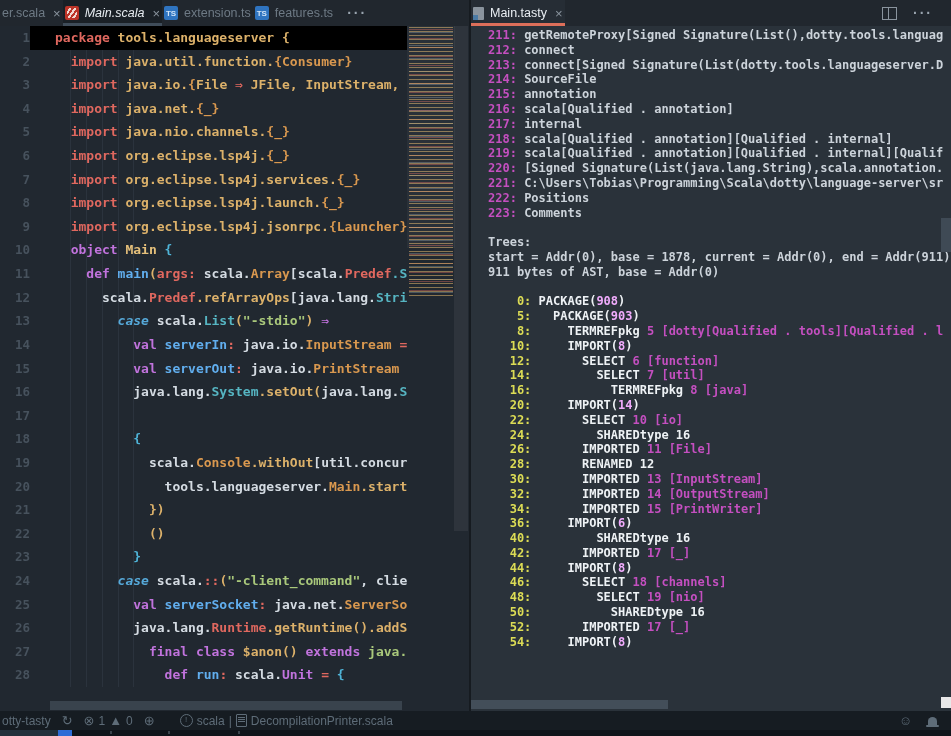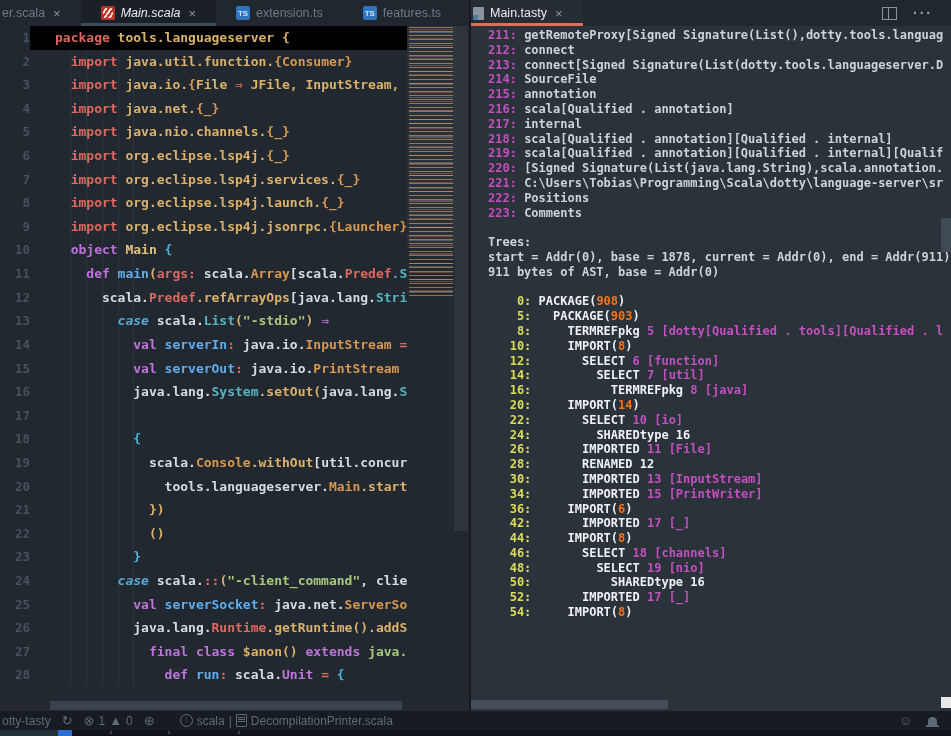--- a/index.html
+++ b/index.html
@@ -5,21 +5,21 @@
   html,body{margin:0;padding:0;background:#10151a;}
   body{width:951px;height:736px;overflow:hidden;font-family:"Liberation Sans",sans-serif;-webkit-font-smoothing:antialiased;}
   .window{width:951px;height:736px;display:flex;flex-direction:column;background:#232a31;}
   .main{display:flex;flex:0 0 711px;height:711px;}
   
   .pane{display:flex;flex-direction:column;}
   .pane-left{width:469px;border-right:2px solid #161b20;}
   .pane-right{width:480px;}
   
   .tabbar{height:26px;display:flex;align-items:stretch;background:#21272e;flex:0 0 26px;font-size:12.5px;color:#6e7a85;}
-  .tab{display:flex;align-items:center;gap:6px;padding:0 20px;position:relative;cursor:pointer;white-space:nowrap;}
+  .tab{display:flex;align-items:center;gap:6px;padding:0 2px;position:relative;cursor:pointer;white-space:nowrap;}
   .tab:first-child{padding-left:2px;}
   .tab.active-left{background:#1a2026;color:#e8edf2;}
   .tab.active-left::after{content:"";position:absolute;left:0;right:0;bottom:0;height:3px;background:#3f4c59;}
   .tab.active-right{background:#262d35;color:#e9eef3;}
   .tab.active-right::after{content:"";position:absolute;left:0;right:0;bottom:0;height:3px;background:#dd6f5a;}
   .tab-label{pointer-events:none;}
   .ital{font-style:italic;}
   .tab-close{color:#8a949e;font-size:13px;margin-left:2px;}
   .more-dots{display:flex;align-items:center;padding:0 12px;color:#9aa5af;font-size:14px;letter-spacing:2px;font-weight:bold;}
   .tab-spacer{flex:1;}
@@ -54,21 +54,21 @@
   .rrow{height:14.8px;line-height:14.8px;font-size:12px;padding-left:17px;white-space:pre;}
   .vscroll-right{position:absolute;top:192px;right:0;width:10px;height:34px;background:#3f4a55;z-index:4;}
   .hscroll-right{position:absolute;bottom:2px;left:0;width:197px;height:9px;background:#434e59;z-index:4;}
   .white-box{position:absolute;top:671px;right:0;width:10px;height:11px;background:#e8e8e8;z-index:5;}
   
   .tk-red{color:#e0685f}.tk-gold{color:#dcb16a}.tk-orange{color:#d9984f}.tk-purple{color:#c173dd}
   .tk-blue{color:#61aeee}.tk-cyan{color:#56b5c2}.tk-green{color:#a9c87b}.tk-teal{color:#4fb4d8}
   .tk-plain{color:#d4dbe2}.tk-goldb{color:#e5c07b}.tk-case{color:#56a9d9;font-style:italic}
   
   .rp-ln{color:#c44fc0}.rp-txt{color:#ccd3da}.rp-addr{color:#dcdc55}.rp-tag{color:#eef2f5}
-  .rp-num{color:#c44fc0}.rp-cnum{color:#f97316}.rp-plain{color:#eef2f5}
+  .rp-num{color:#c44fc0}.rp-cnum{color:#f0abfc}.rp-plain{color:#eef2f5}
   
   .statusbar{height:19px;flex:0 0 19px;background:#161c22;display:flex;align-items:center;color:#5e6c78;font-size:12px;}
   .sb-left{display:flex;align-items:center;gap:11px;padding-left:2px;}
   .sb-right{margin-left:auto;display:flex;align-items:center;gap:16px;padding-right:14px;}
   .sb-item{display:flex;align-items:center;gap:4px;cursor:pointer;}
   .sb-ico{font-size:13px;line-height:13px;}
   .info-circ{width:11px;height:11px;border:1px solid #5e6c78;border-radius:50%;font-size:8px;line-height:10px;text-align:center;}
   .file-ico{width:9px;height:11px;border:1px solid #5e6c78;border-radius:1px;position:relative;}
   .file-ico::after{content:"";position:absolute;left:1px;right:1px;top:2px;height:1px;background:#5e6c78;box-shadow:0 2px 0 #5e6c78,0 4px 0 #5e6c78;}
   .bell{width:9px;height:8px;background:#5e6c78;border-radius:50% 50% 0 0;position:relative;margin-top:1px;}
@@ -193,22 +193,24 @@
             <div class="rrow"><span class="rp-addr">   10:</span><span class="rp-tag">     IMPORT</span><span class="rp-plain">(</span><span class="rp-cnum">8</span><span class="rp-plain">)</span></div>
             <div class="rrow"><span class="rp-addr">   12:</span><span class="rp-tag">       SELECT</span><span class="rp-num"> 6 [function]</span></div>
             <div class="rrow"><span class="rp-addr">   14:</span><span class="rp-tag">         SELECT</span><span class="rp-num"> 7 [util]</span></div>
             <div class="rrow"><span class="rp-addr">   16:</span><span class="rp-tag">           TERMREFpkg</span><span class="rp-num"> 8 [java]</span></div>
             <div class="rrow"><span class="rp-addr">   20:</span><span class="rp-tag">     IMPORT</span><span class="rp-plain">(</span><span class="rp-cnum">14</span><span class="rp-plain">)</span></div>
             <div class="rrow"><span class="rp-addr">   22:</span><span class="rp-tag">       SELECT</span><span class="rp-num"> 10 [io]</span></div>
             <div class="rrow"><span class="rp-addr">   24:</span><span class="rp-tag">         SHAREDtype 16</span></div>
             <div class="rrow"><span class="rp-addr">   26:</span><span class="rp-tag">       IMPORTED</span><span class="rp-num"> 11 [File]</span></div>
             <div class="rrow"><span class="rp-addr">   28:</span><span class="rp-tag">       RENAMED 12</span></div>
             <div class="rrow"><span class="rp-addr">   30:</span><span class="rp-tag">       IMPORTED</span><span class="rp-num"> 13 [InputStream]</span></div>
+            <div class="rrow"><span class="rp-addr">   32:</span><span class="rp-tag">       IMPORTED</span><span class="rp-num"> 14 [OutputStream]</span></div>
             <div class="rrow"><span class="rp-addr">   34:</span><span class="rp-tag">       IMPORTED</span><span class="rp-num"> 15 [PrintWriter]</span></div>
             <div class="rrow"><span class="rp-addr">   36:</span><span class="rp-tag">     IMPORT</span><span class="rp-plain">(</span><span class="rp-cnum">6</span><span class="rp-plain">)</span></div>
+            <div class="rrow"><span class="rp-addr">   40:</span><span class="rp-tag">         SHAREDtype 16</span></div>
             <div class="rrow"><span class="rp-addr">   42:</span><span class="rp-tag">       IMPORTED</span><span class="rp-num"> 17 [_]</span></div>
             <div class="rrow"><span class="rp-addr">   44:</span><span class="rp-tag">     IMPORT</span><span class="rp-plain">(</span><span class="rp-cnum">8</span><span class="rp-plain">)</span></div>
             <div class="rrow"><span class="rp-addr">   46:</span><span class="rp-tag">       SELECT</span><span class="rp-num"> 18 [channels]</span></div>
             <div class="rrow"><span class="rp-addr">   48:</span><span class="rp-tag">         SELECT</span><span class="rp-num"> 19 [nio]</span></div>
             <div class="rrow"><span class="rp-addr">   50:</span><span class="rp-tag">           SHAREDtype 16</span></div>
             <div class="rrow"><span class="rp-addr">   52:</span><span class="rp-tag">       IMPORTED</span><span class="rp-num"> 17 [_]</span></div>
             <div class="rrow"><span class="rp-addr">   54:</span><span class="rp-tag">     IMPORT</span><span class="rp-plain">(</span><span class="rp-cnum">8</span><span class="rp-plain">)</span></div>
           </div>
         <div class="vscroll-right"></div>
         <div class="hscroll-right"></div>

